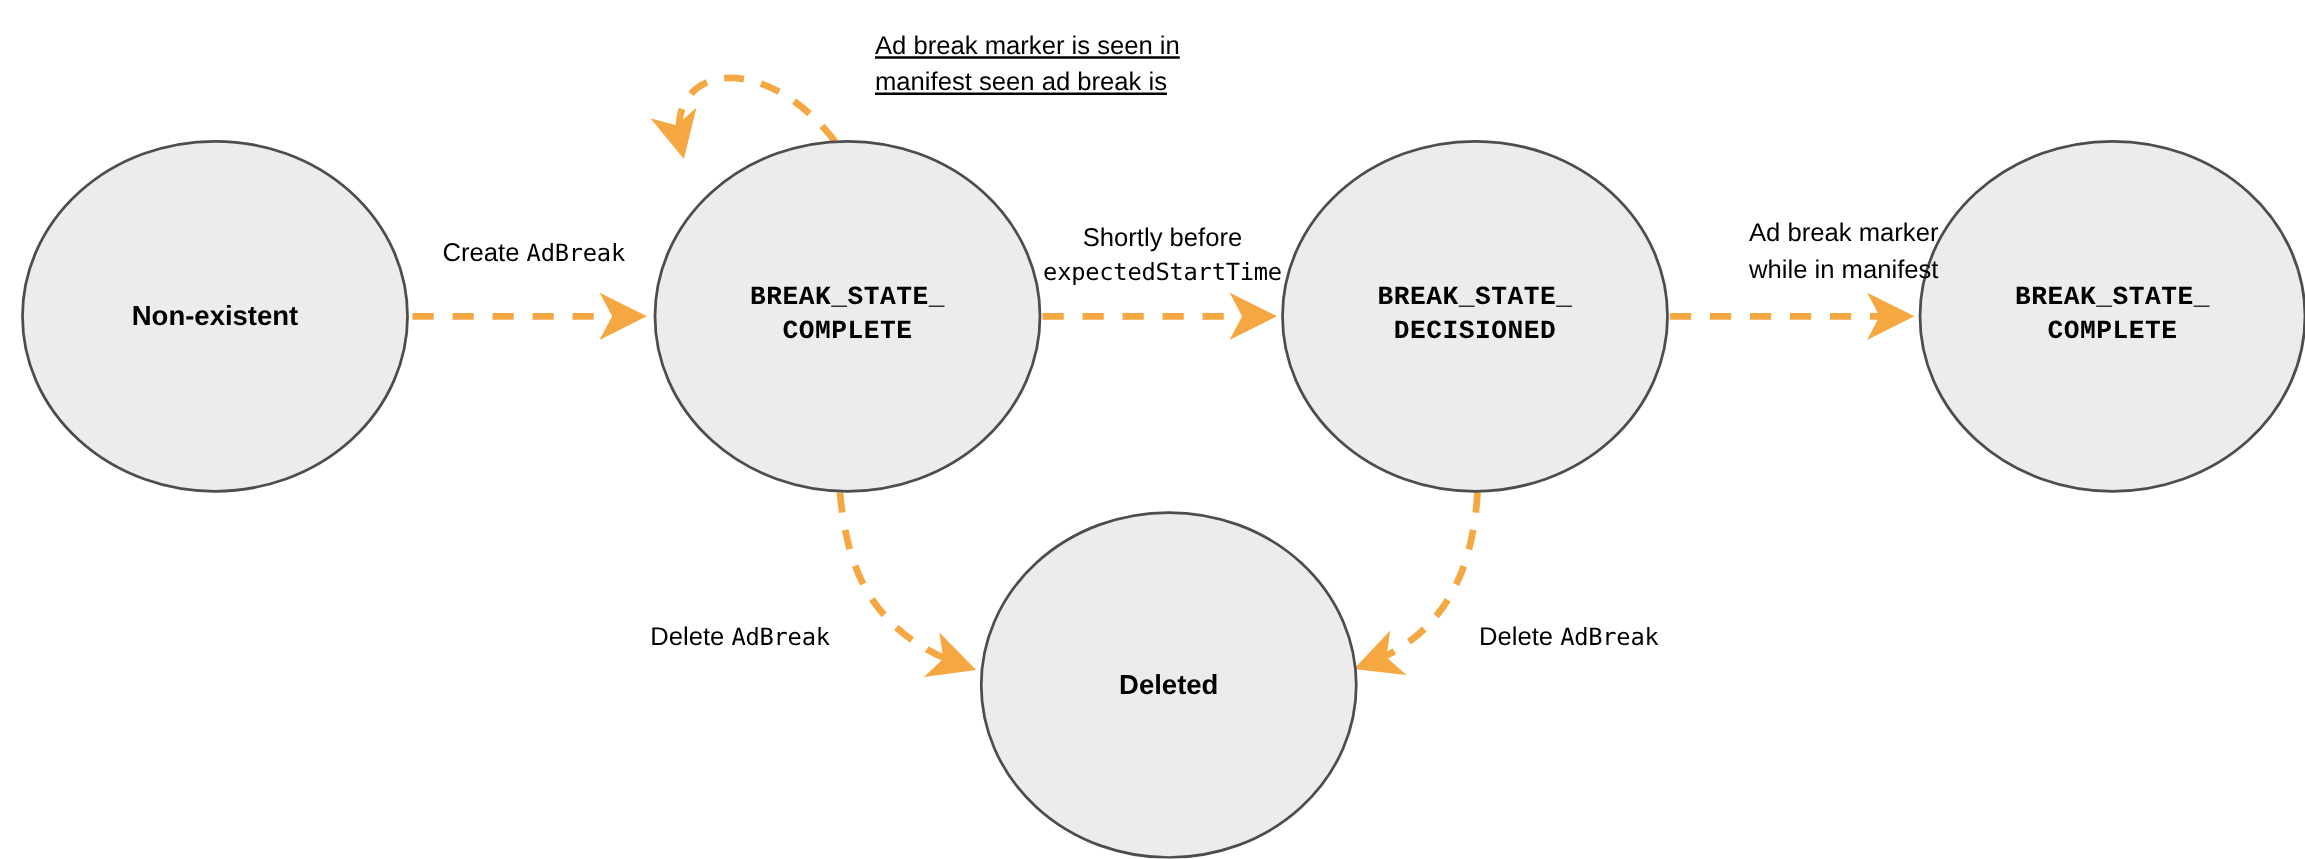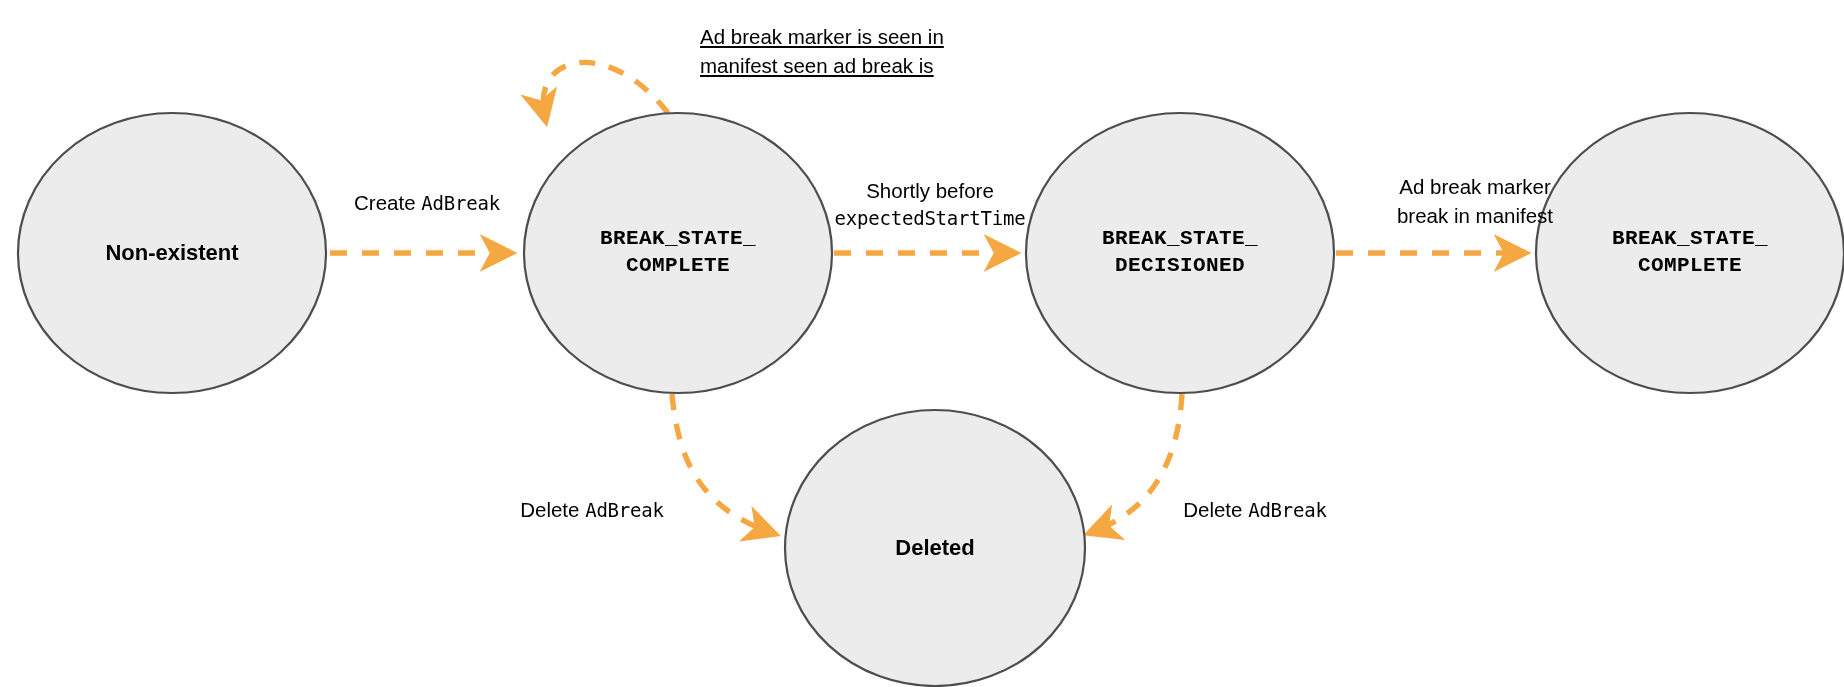--- a/index.html
+++ b/index.html
@@ -146,21 +146,21 @@
     <span class="ln">manifest seen ad break is</span>
   </div>
 
   <div class="edge-label center" style="left:930px; top:176px;">
     <span class="ln">Shortly before</span>
     <span class="ln code">expectedStartTime</span>
   </div>
 
   <div class="edge-label center" style="left:1435px; top:172px;margin-left:40px;">
     <span class="ln">Ad break marker</span>
-    <span class="ln">break in manifest</span>
+    <span class="ln">while in manifest</span>
   </div>
 
   <div class="edge-label center" style="left:592px; top:495px;">
     <span class="ln"><span>Delete </span><span class="code">AdBreak</span></span>
   </div>
 
   <div class="edge-label center" style="left:1255px; top:495px;">
     <span class="ln"><span>Delete </span><span class="code">AdBreak</span></span>
   </div>
 

